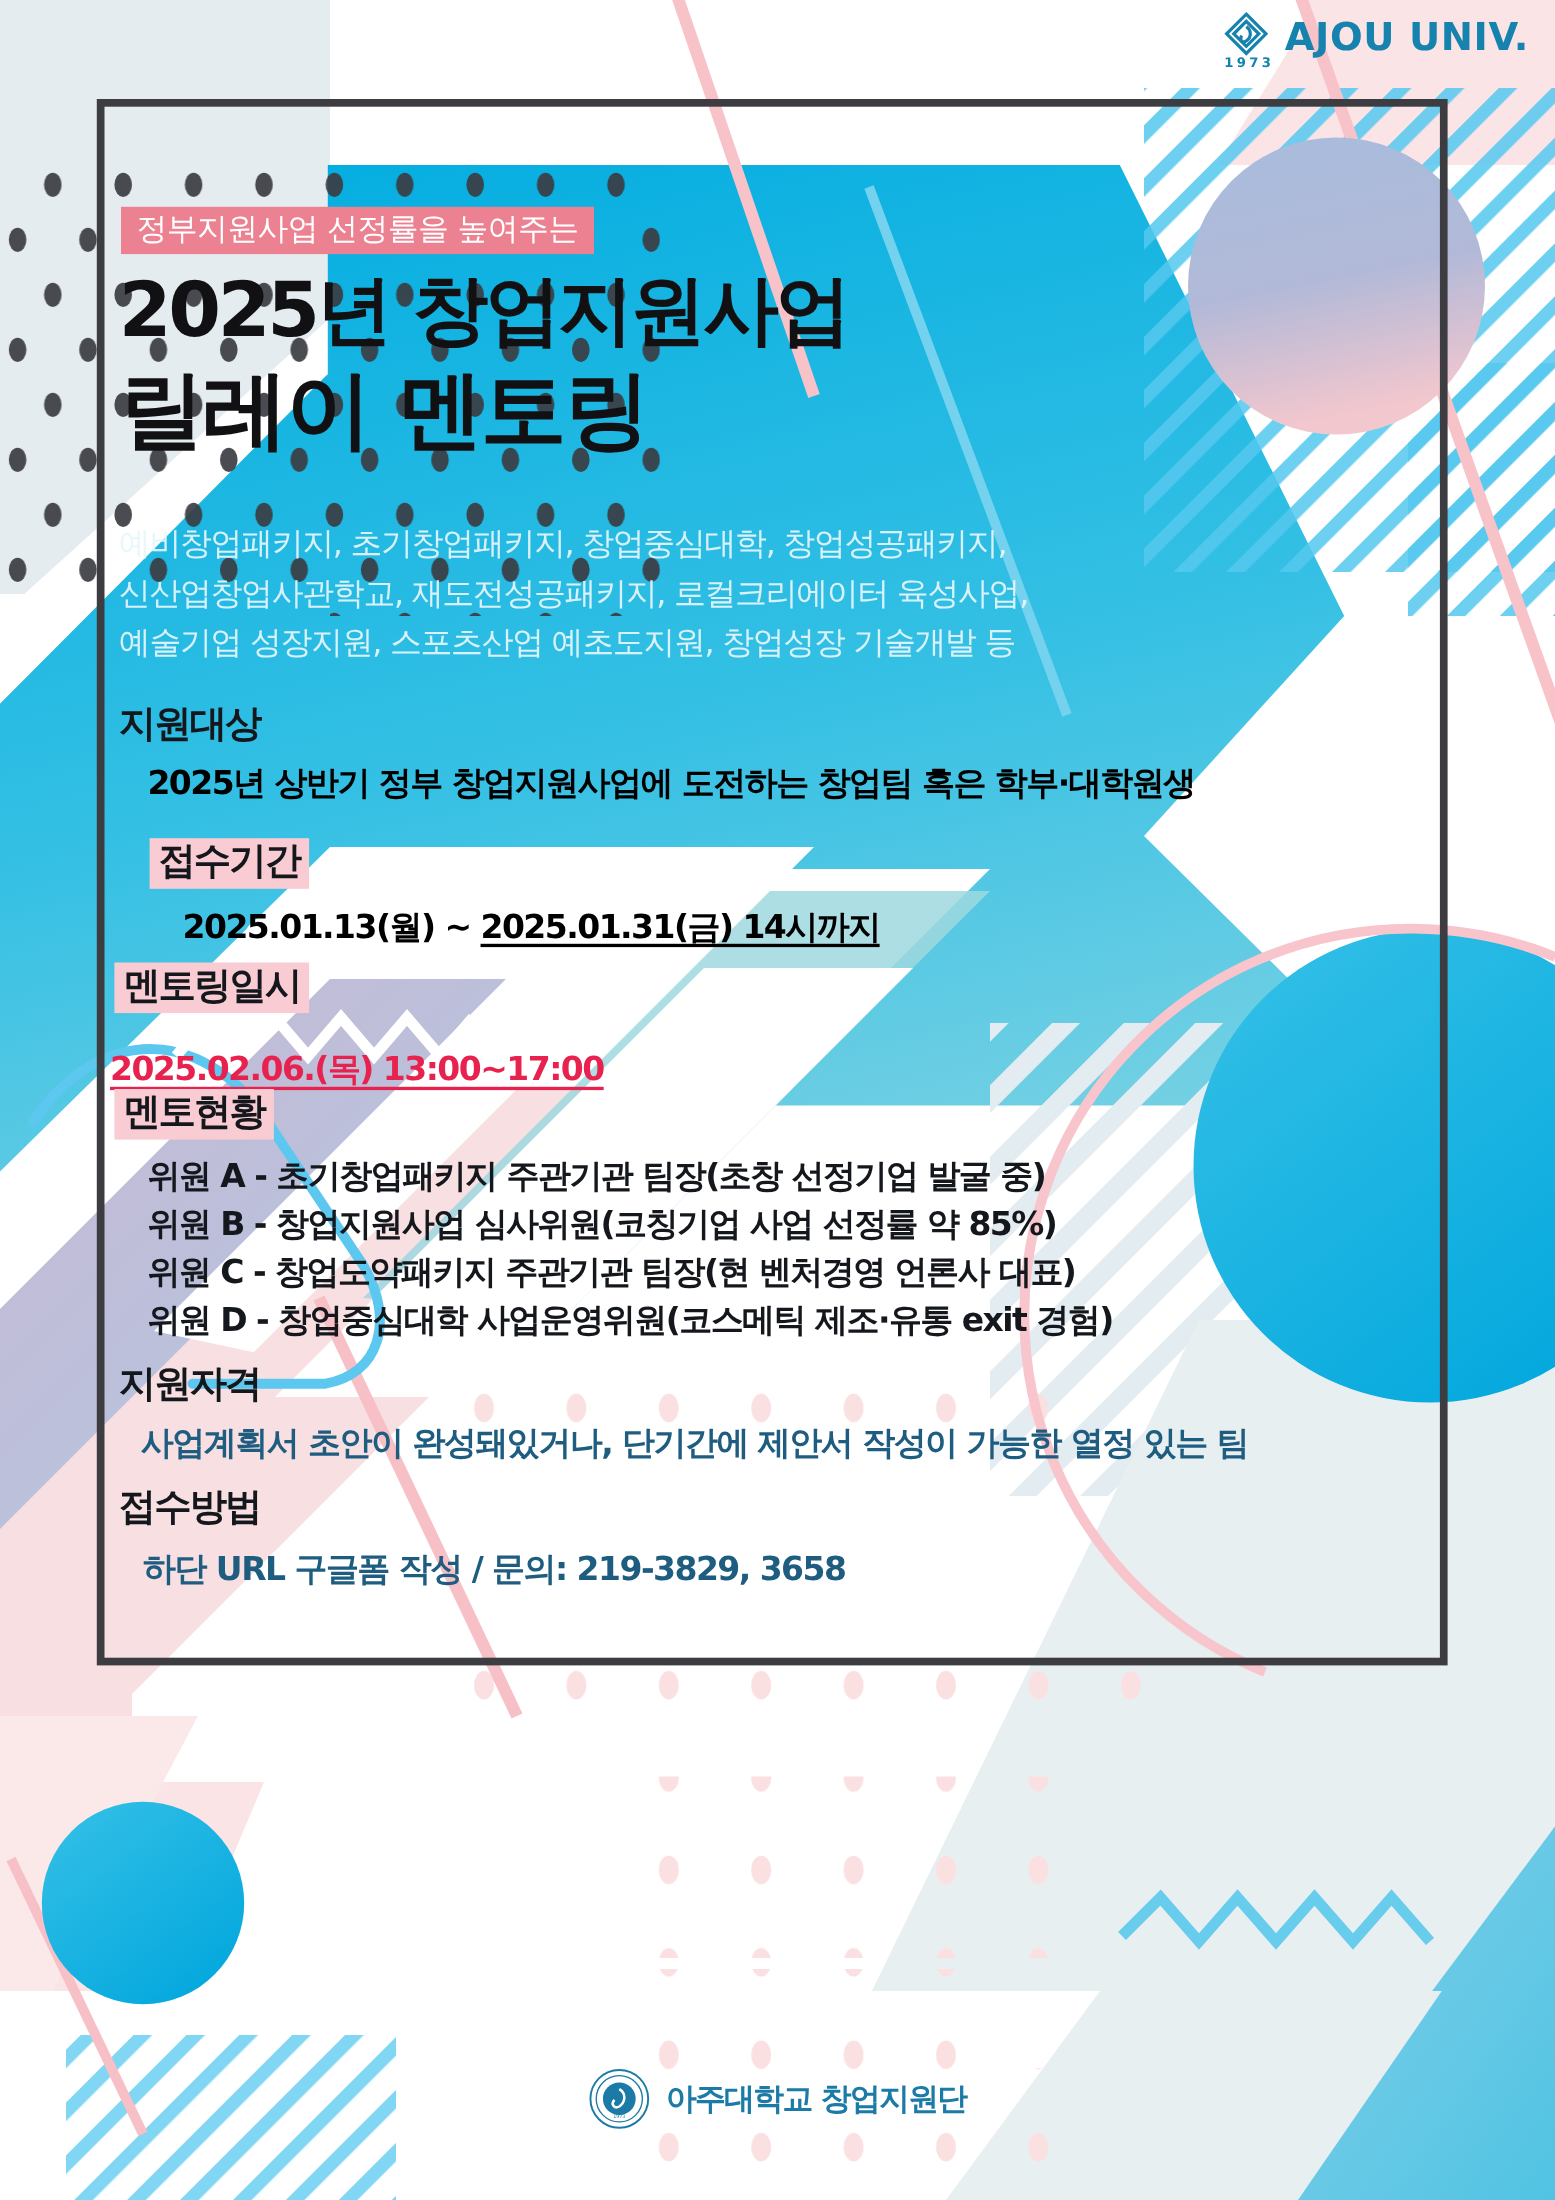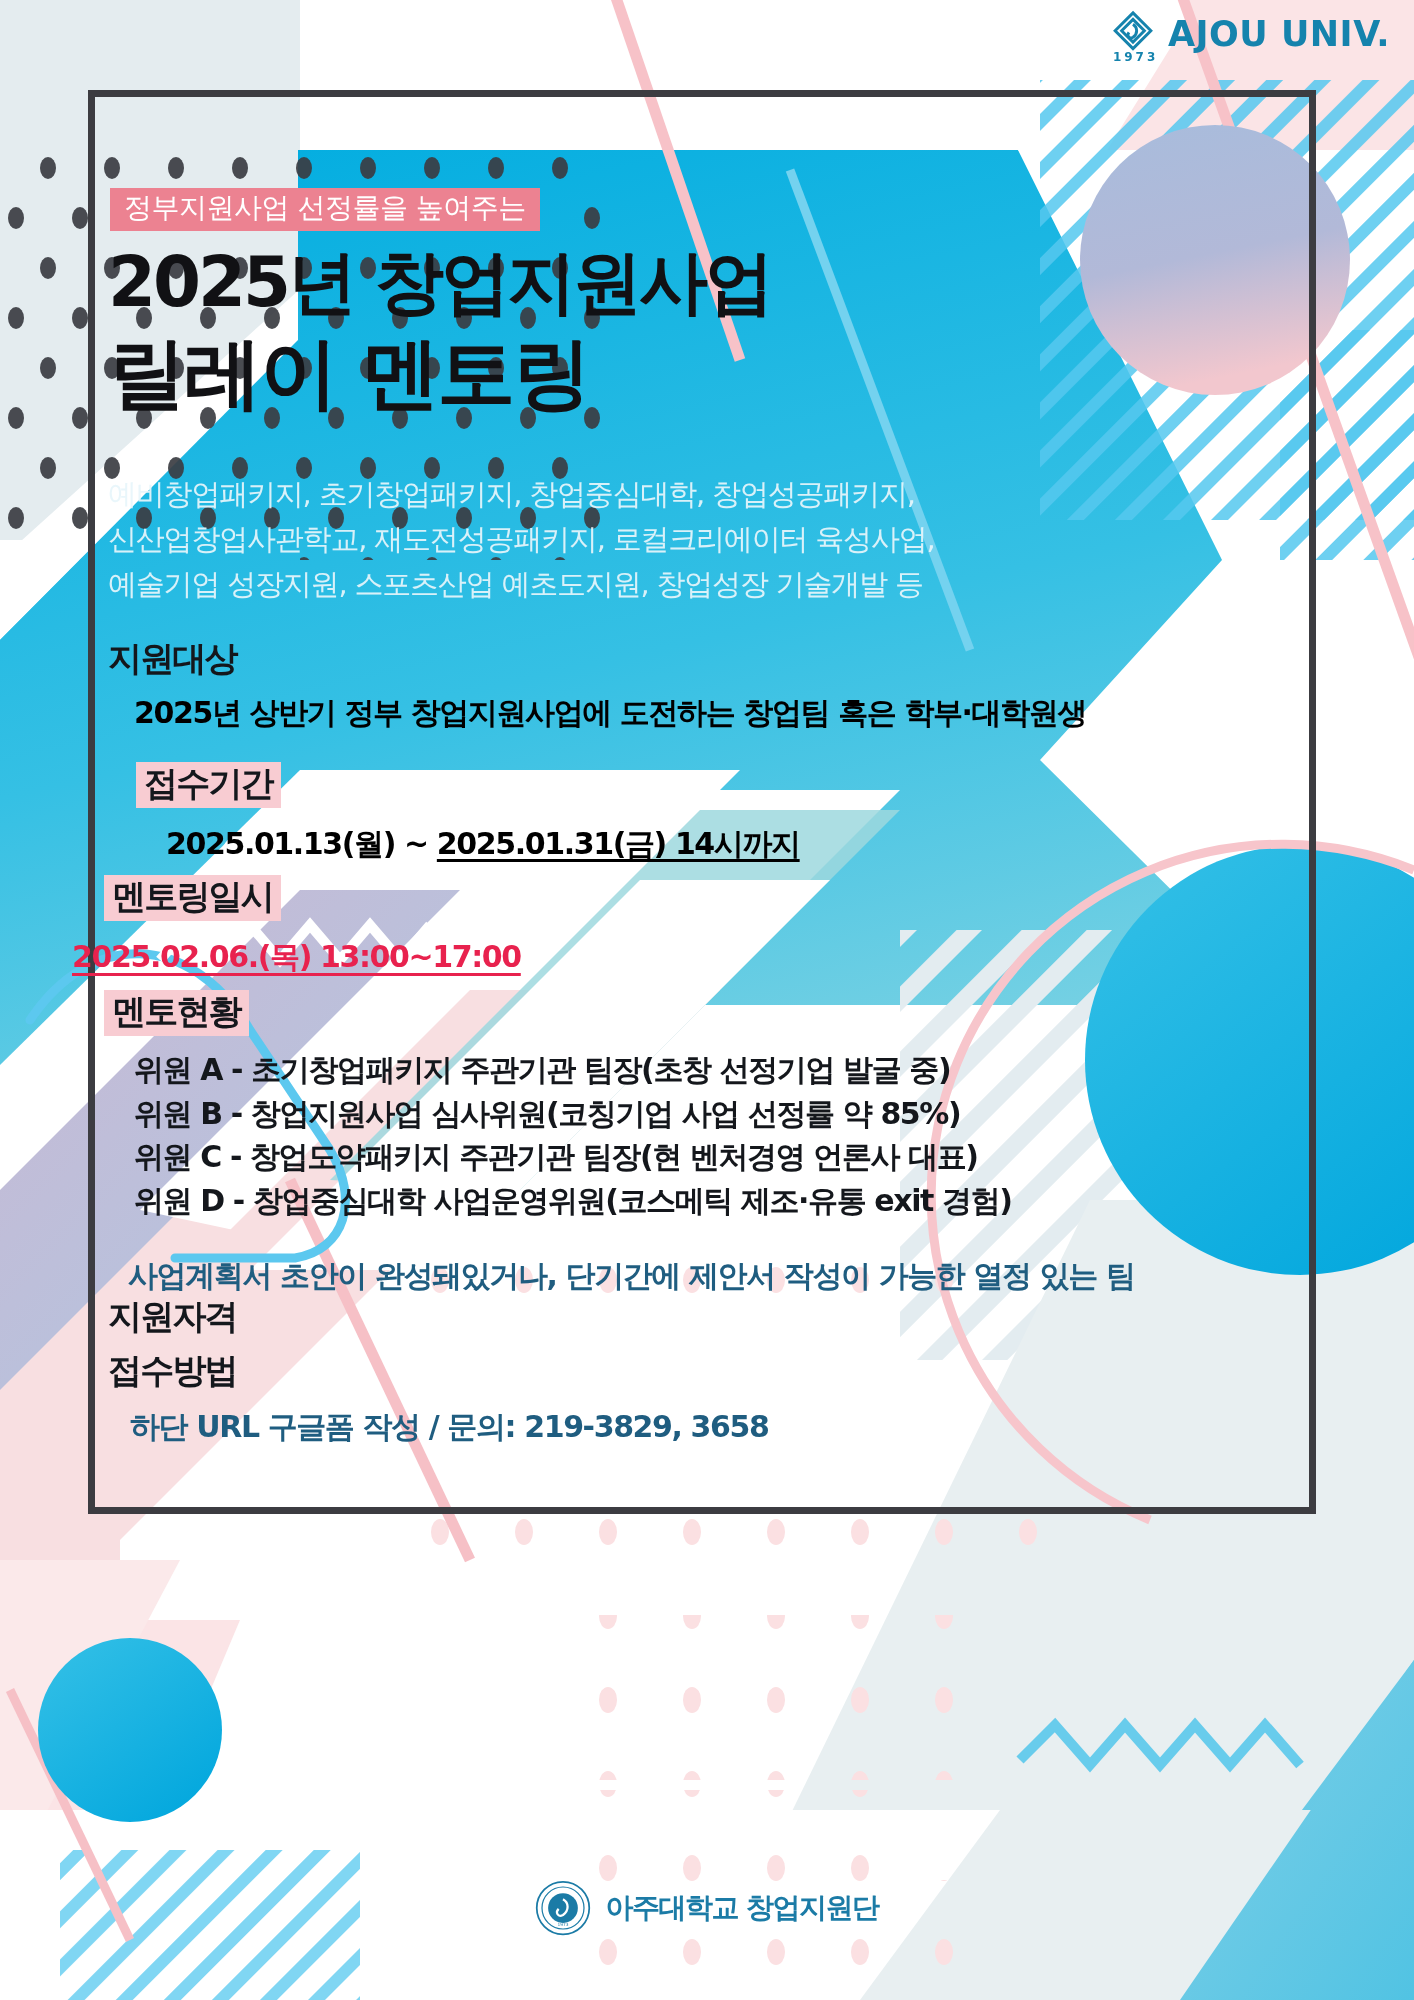--- a/index.html
+++ b/index.html
@@ -364,43 +364,43 @@
       </div>
       <div style="padding-left:134px;margin-top:14px;">
         <p class="body"><span>2025.01.13(월) ~ </span><span class="und">2025.01.31(금) 14시까지</span></p>
       </div>
     </div>
 
     <div class="sec" style="top:875px;">
       <div style="padding-left:104px;">
         <h3 class="hl">멘토링일시</h3>
       </div>
-      <div style="padding-left:72px;margin-top:14px;">
+      <div style="padding-left:100px;margin-top:30px;">
         <p class="body red">2025.02.06.(목) 13:00~17:00</p>
       </div>
     </div>
 
     <div class="sec" style="top:990px;">
       <div style="padding-left:104px;">
         <h3 class="hl">멘토현황</h3>
       </div>
       <div style="padding-left:134px;margin-top:12px;">
         <p class="body dark row">위원 A - 초기창업패키지 주관기관 팀장(초창 선정기업 발굴 중)</p>
         <p class="body dark row">위원 B - 창업지원사업 심사위원(코칭기업 사업 선정률 약 85%)</p>
         <p class="body dark row">위원 C - 창업도약패키지 주관기관 팀장(현 벤처경영 언론사 대표)</p>
         <p class="body dark row">위원 D - 창업중심대학 사업운영위원(코스메틱 제조·유통 exit 경험)</p>
       </div>
     </div>
 
     <div class="sec" style="top:1240px;">
+      <div style="padding-left:108px;">
+        <h3>지원자격</h3>
+      </div>
       <div style="padding-left:128px;margin-top:14px;">
         <p class="body blue">사업계획서 초안이 완성돼있거나, 단기간에 제안서 작성이 가능한 열정 있는 팀</p>
-      </div>
-      <div style="padding-left:108px;">
-        <h3>지원자격</h3>
       </div>
     </div>
 
     <div class="sec" style="top:1352px;">
       <div style="padding-left:108px;">
         <h3>접수방법</h3>
       </div>
       <div style="padding-left:130px;margin-top:16px;">
         <p class="body blue">하단 URL 구글폼 작성 / 문의: 219-3829, 3658</p>
       </div>

